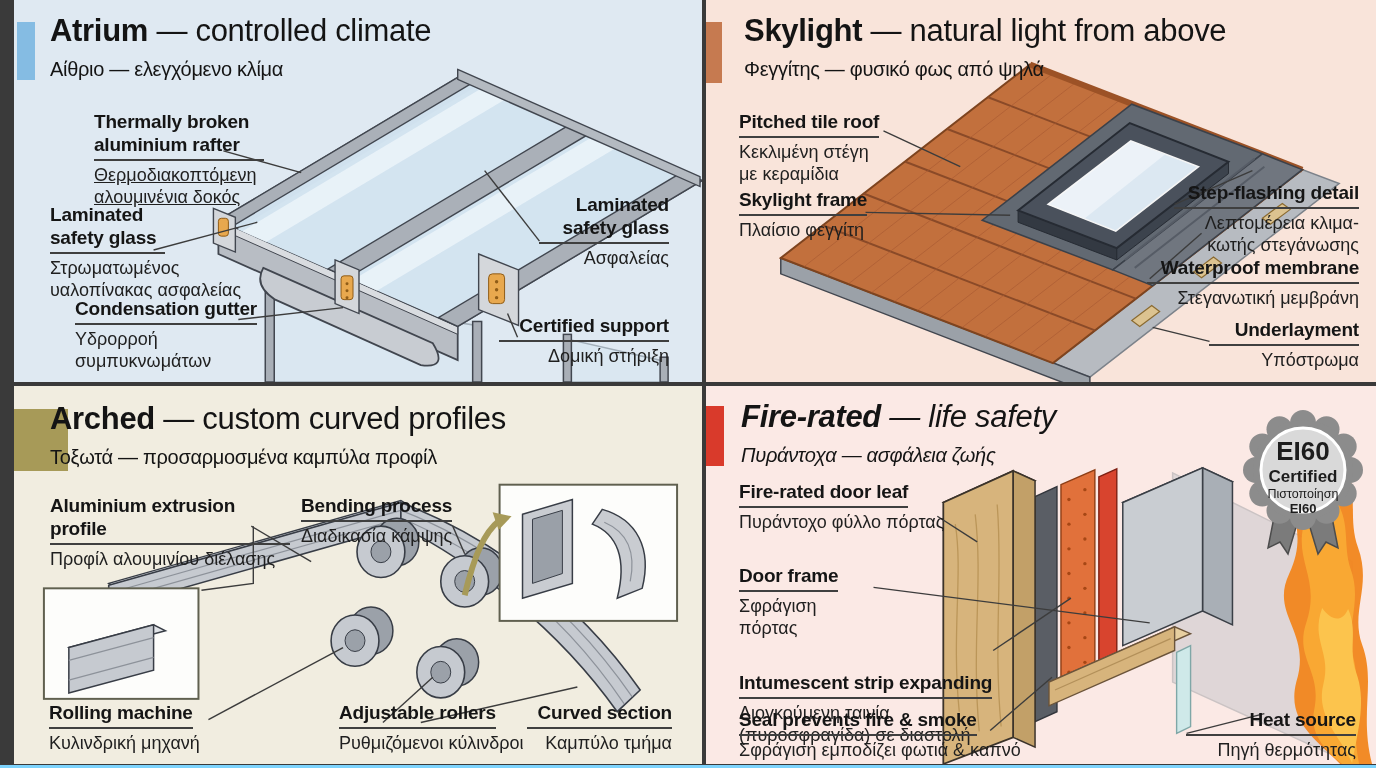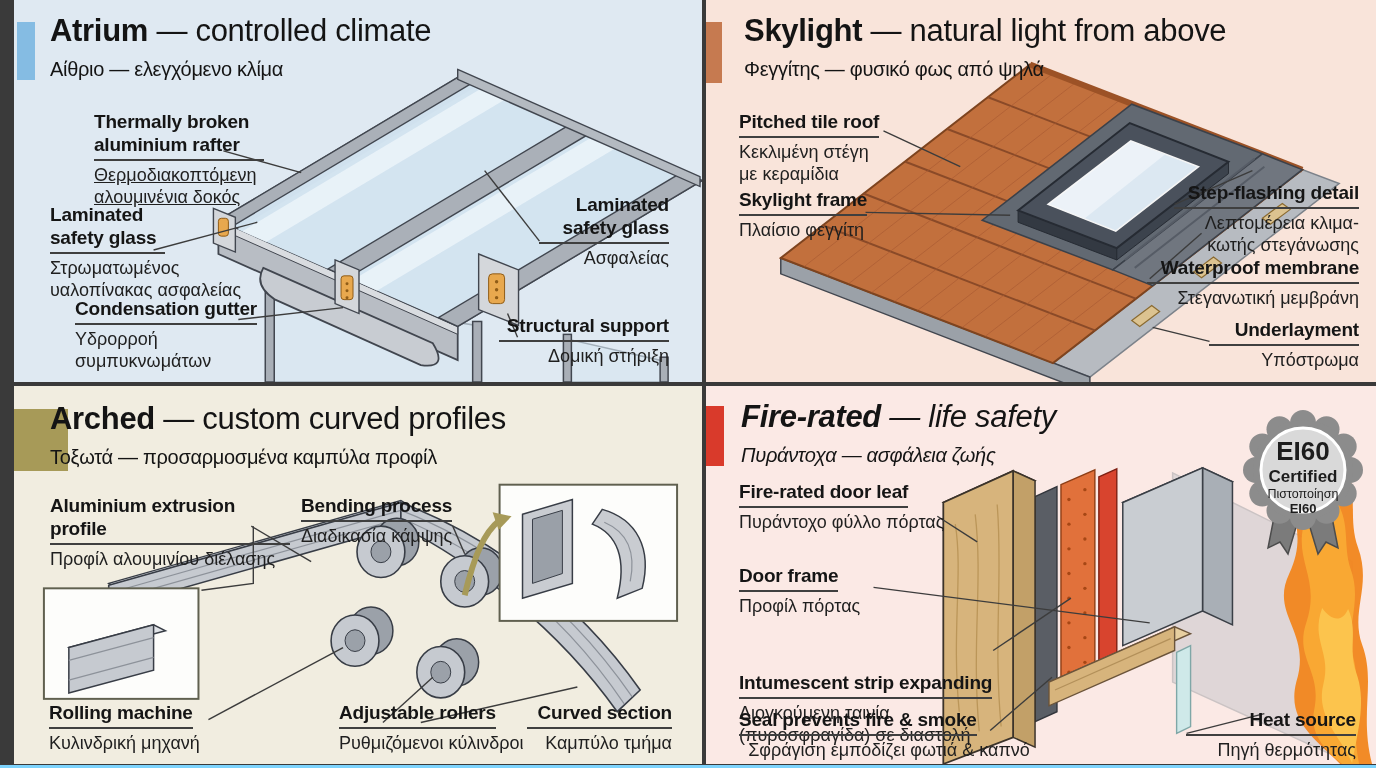--- a/index.html
+++ b/index.html
@@ -117,21 +117,21 @@
     </div>
     <div class="lbl" style="left:36px;top:297px;width:200px;margin-left:25px;">
       <span class="en">Condensation gutter</span>
       <span class="gr" style="width:160px;">Υδρορροή συμπυκνωμάτων</span>
     </div>
     <div class="lbl r" style="right:33px;top:193px;width:130px;">
       <span class="en">Laminated safety glass</span>
       <span class="gr">Ασφαλείας</span>
     </div>
     <div class="lbl r" style="right:33px;top:314px;width:170px;">
-      <span class="en">Structural support</span>
+      <span class="en">Certified support</span>
       <span class="gr">Δομική στήριξη</span>
     </div>
   </section>
 
   <section class="q" id="q-skylight">
     <svg class="illus" viewBox="0 0 686 385" preserveAspectRatio="none">
 
       <g>
         <polygon points="348,366 598,171 635,185 385,380" fill="#b7bbc1" stroke="#7c828a" stroke-width="1.5"></polygon>
       </g>
@@ -409,29 +409,29 @@
     <h2 class="title" style="left:35px;top:12px;font-style:italic;">
       <span class="t-en"><b>Fire-rated</b> <span>— life safety</span></span>
       <span class="t-gr">Πυράντοχα — ασφάλεια ζωής</span>
     </h2>
     <div class="lbl" style="left:33px;top:94px;width:210px;">
       <span class="en">Fire-rated door leaf</span>
       <span class="gr">Πυράντοχο φύλλο πόρτας</span>
     </div>
     <div class="lbl" style="left:33px;top:178px;width:135px;">
       <span class="en">Door frame</span>
-      <span class="gr">Προφίλ πόρτας</span>
+      <span class="gr">Σφράγιση πόρτας</span>
     </div>
     <div class="lbl" style="left:33px;top:240px;width:258px;margin-top:45px;">
       <span class="en">Intumescent strip expanding</span>
       <span class="gr" style="width:245px;">Διογκούμενη ταινία (πυροσφραγίδα) σε διαστολή</span>
     </div>
     <div class="lbl" style="left:33px;top:322px;width:252px;">
       <span class="en">Seal prevents fire &amp; smoke</span>
-      <span class="gr" style="width:300px;white-space:nowrap;text-align:center;">Σφράγιση εμποδίζει φωτιά &amp; καπνό</span>
+      <span class="gr" style="width:300px;white-space:nowrap;">Σφράγιση εμποδίζει φωτιά &amp; καπνό</span>
     </div>
     <div class="lbl r" style="right:34px;top:322px;width:170px;">
       <span class="en">Heat source</span>
       <span class="gr">Πηγή θερμότητας</span>
     </div>
   </section>
 
 </div>
 
 </body></html>

